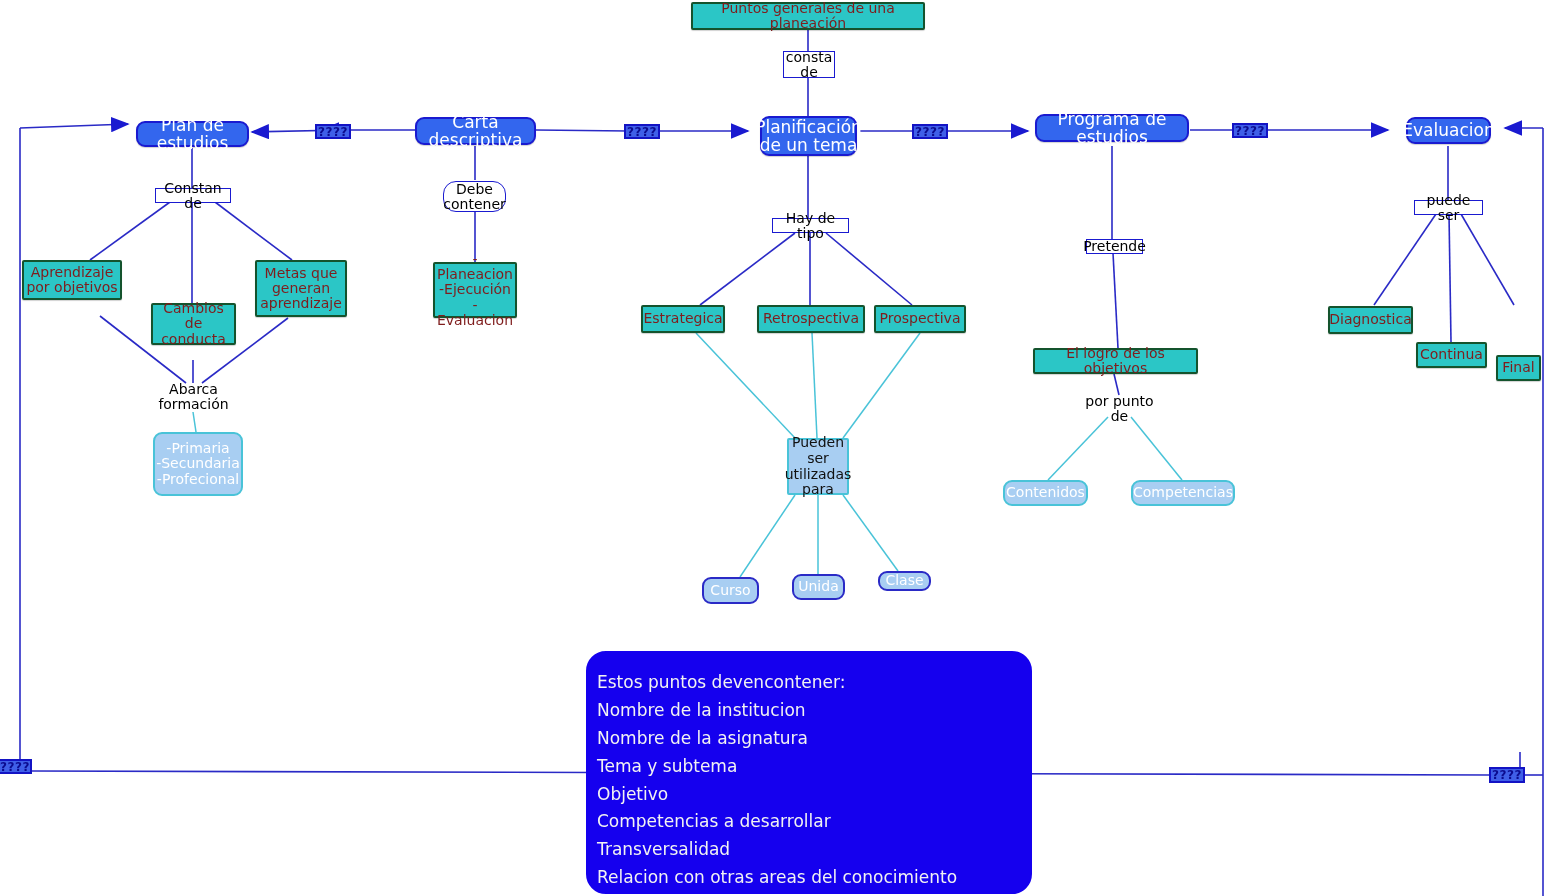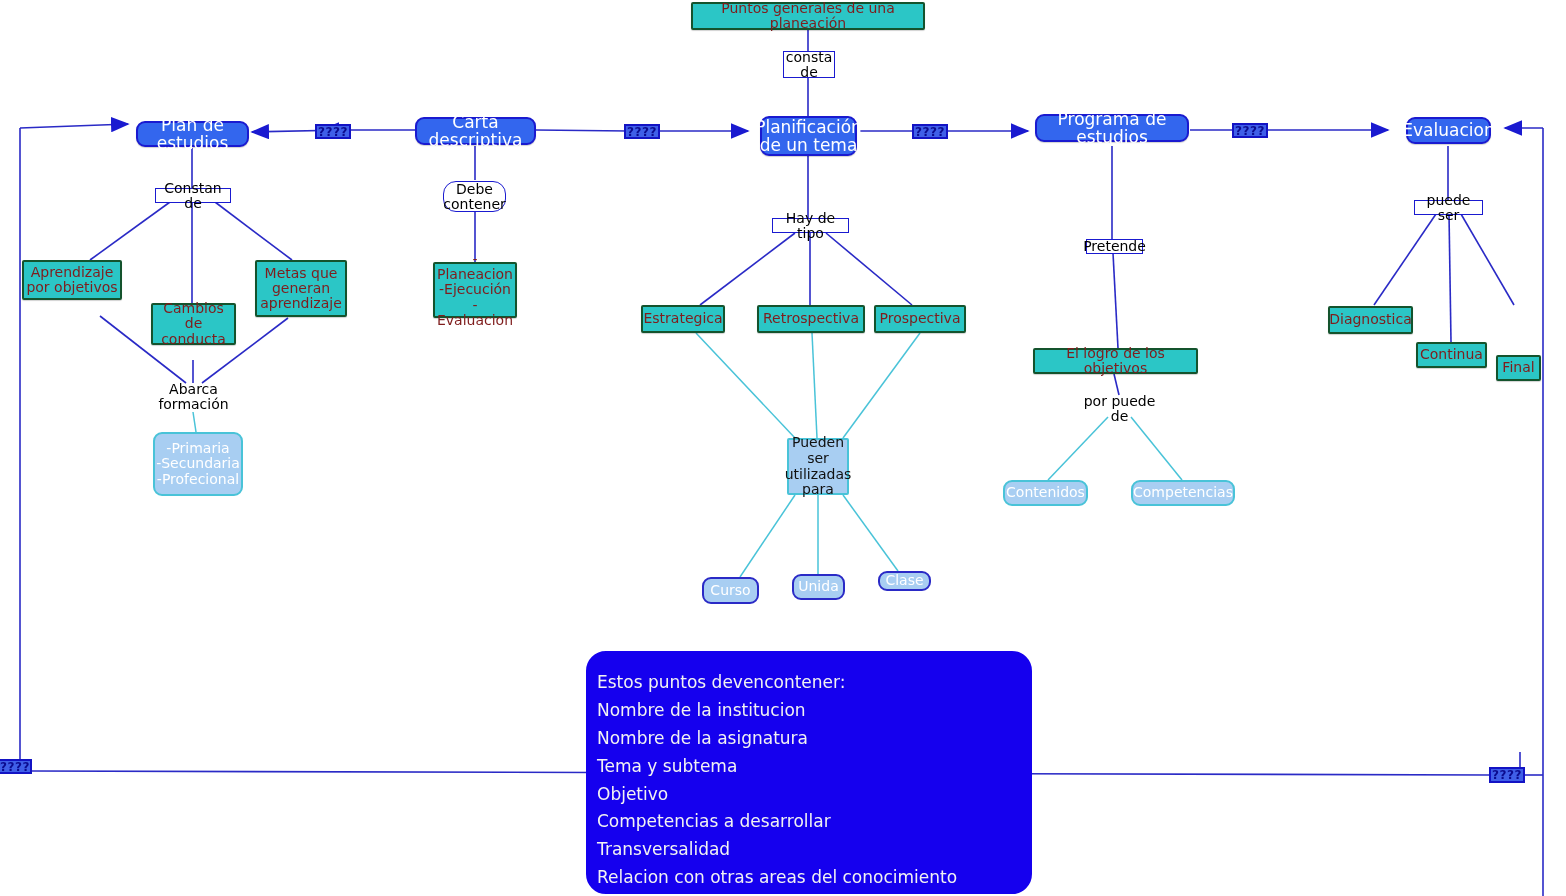--- a/index.html
+++ b/index.html
@@ -253,21 +253,21 @@
   <div class="node n-lblue" style="left:702px;top:577px;width:57px;height:27px;">Curso</div>
 
   <div class="node n-lblue" style="left:792px;top:574px;width:53px;height:26px;">Unida</div>
 
   <div class="node n-lblue" style="left:878px;top:571px;width:53px;height:20px;">Clase</div>
 
   <div class="lbl lbl-box" style="left:1086px;top:239px;width:57px;height:15px;">Pretende</div>
 
   <div class="node n-teal" style="left:1033px;top:348px;width:165px;height:26px;">El logro de los objetivos</div>
 
-  <div class="lbl lbl-plain" style="left:1072px;top:394px;width:95px;height:30px;">por puede
+  <div class="lbl lbl-plain" style="left:1072px;top:394px;width:95px;height:30px;">por punto
 de</div>
 
   <div class="node n-lblue-t" style="left:1003px;top:480px;width:85px;height:26px;">Contenidos</div>
 
   <div class="node n-lblue-t" style="left:1131px;top:480px;width:104px;height:26px;">Competencias</div>
 
   <div class="lbl lbl-box" style="left:1414px;top:200px;width:69px;height:15px;">puede ser</div>
 
   <div class="node n-teal" style="left:1328px;top:306px;width:85px;height:28px;">Diagnostica</div>
 

